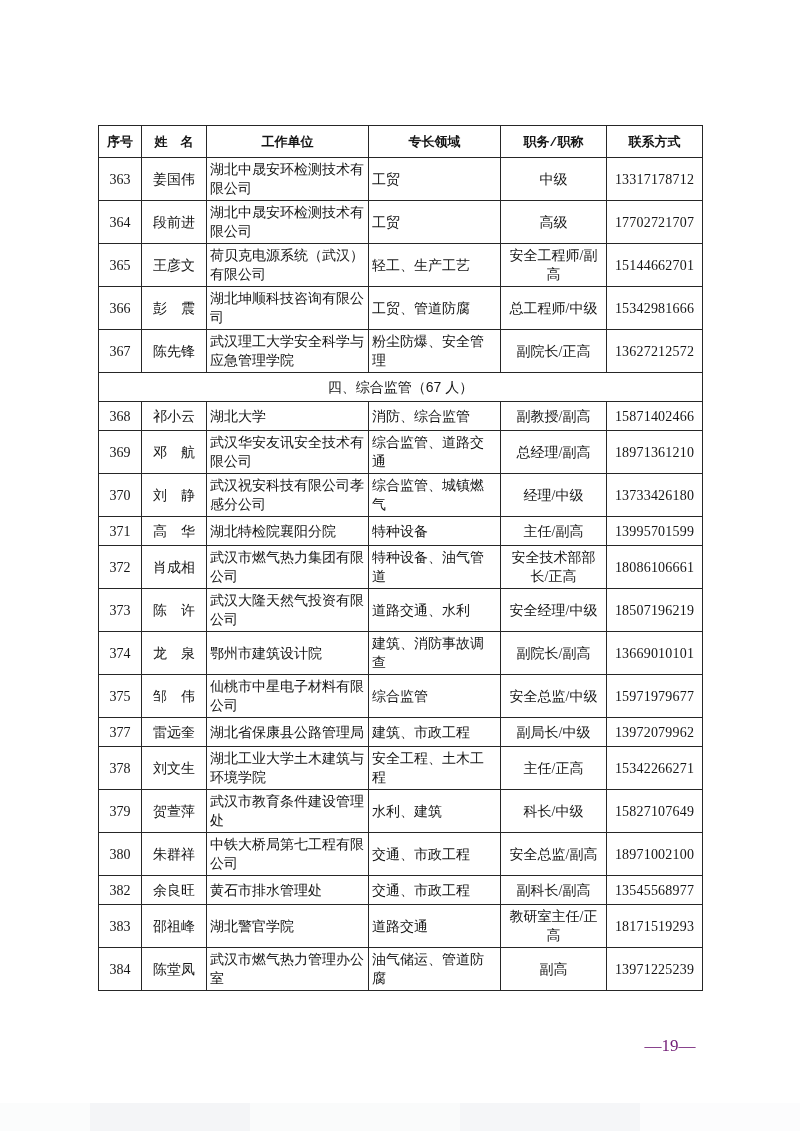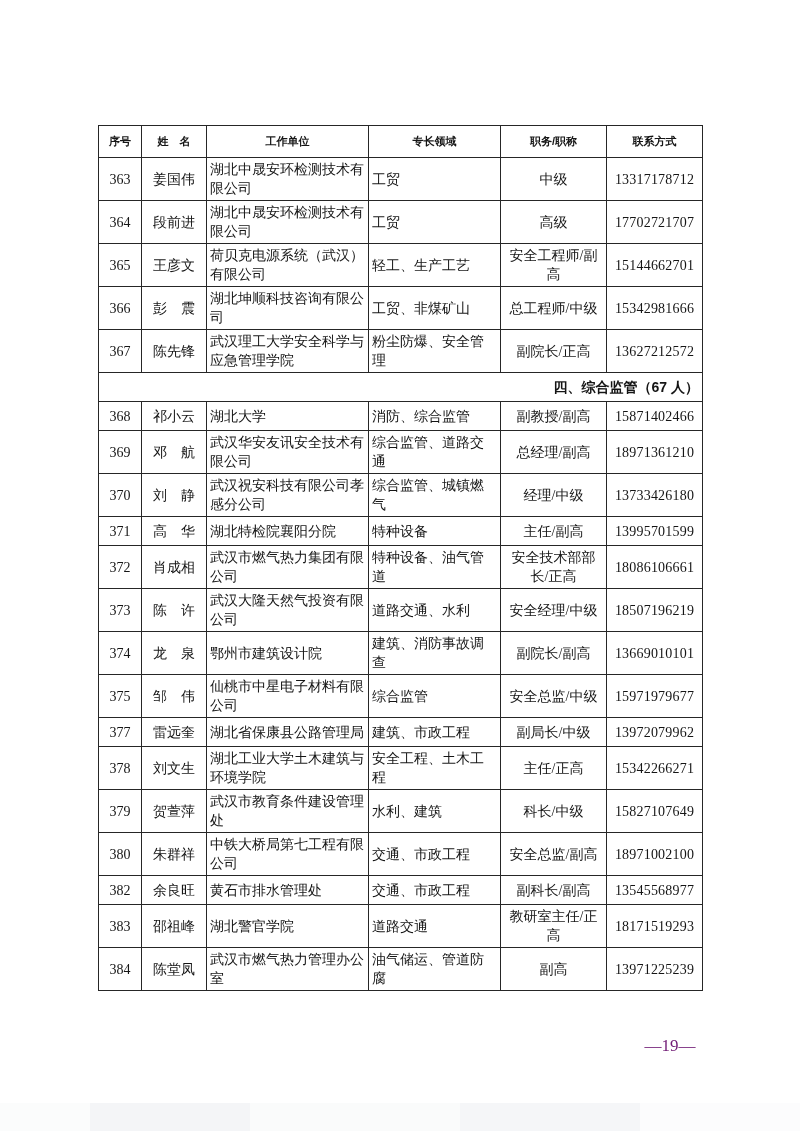--- a/index.html
+++ b/index.html
@@ -26,44 +26,44 @@
   table.experts col.w-field { width: 132px; }
   table.experts col.w-title { width: 106px; }
   table.experts col.w-phone { width: 96px; }
   table.experts th, table.experts td {
     border: 1px solid #262626;
     vertical-align: middle;
     overflow: hidden;
   }
   table.experts thead tr { height: 32px; }
   table.experts th {
-    font-family: Liberation Sans, sans-serif;
+    font-family: Liberation Mono, monospace;
     font-weight: bold;
-    font-size: 11px;
+    font-size: 13px;
     text-align: center;
     padding: 2px;
   }
   table.experts tbody tr { height: 29px; }
   table.experts td {
     font-size: 14px;
     line-height: 19px;
     padding: 2px 3px;
   }
   td.c-no    { text-align: center; font-size: 15px; }
   td.c-name  { text-align: center; }
   td.c-unit  { text-align: left; }
   td.c-field { text-align: left; margin-left: 8px; }
   td.c-title { text-align: center; font-size: 13px; line-height: 18px; }
   td.c-phone { text-align: center; font-size: 15px; letter-spacing: 0.2px; }
   tr.section-row { height: 26px; }
   td.section-cell {
     font-family: "Liberation Sans", "DejaVu Sans", sans-serif;
-    font-weight: bold;
+    font-weight: normal;
     font-size: 15px;
-    text-align: right;
+    text-align: center;
     padding: 2px 2px 2px 3px;
   }
   .page-number {
     position: absolute;
     left: 628px;
     top: 1036px;
     width: 84px;
     text-align: center;
     font-size: 17px;
     font-family: "Liberation Serif", "DejaVu Serif", serif;
@@ -131,21 +131,21 @@
           <td class="c-name">王彦文</td>
           <td class="c-unit">荷贝克电源系统（武汉）有限公司</td>
           <td class="c-field">轻工、生产工艺</td>
           <td class="c-title">安全工程师/副高</td>
           <td class="c-phone">15144662701</td>
         </tr>
         <tr>
           <td class="c-no">366</td>
           <td class="c-name">彭　震</td>
           <td class="c-unit">湖北坤顺科技咨询有限公司</td>
-          <td class="c-field">工贸、非煤矿山</td>
+          <td class="c-field">工贸、管道防腐</td>
           <td class="c-title">总工程师/中级</td>
           <td class="c-phone">15342981666</td>
         </tr>
         <tr>
           <td class="c-no">367</td>
           <td class="c-name">陈先锋</td>
           <td class="c-unit">武汉理工大学安全科学与应急管理学院</td>
           <td class="c-field">粉尘防爆、安全管理</td>
           <td class="c-title">副院长/正高</td>
           <td class="c-phone">13627212572</td>

